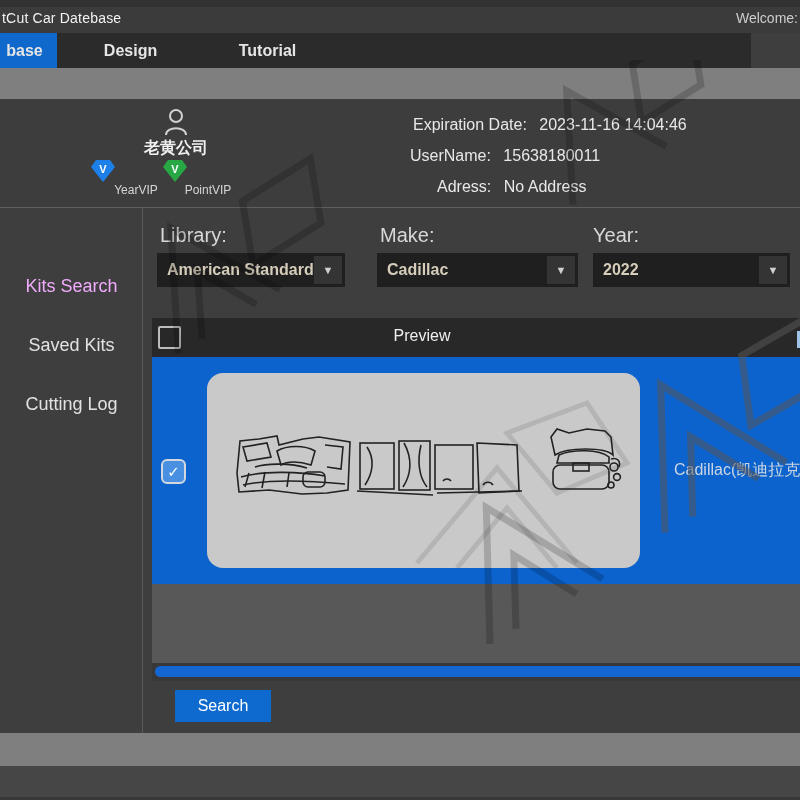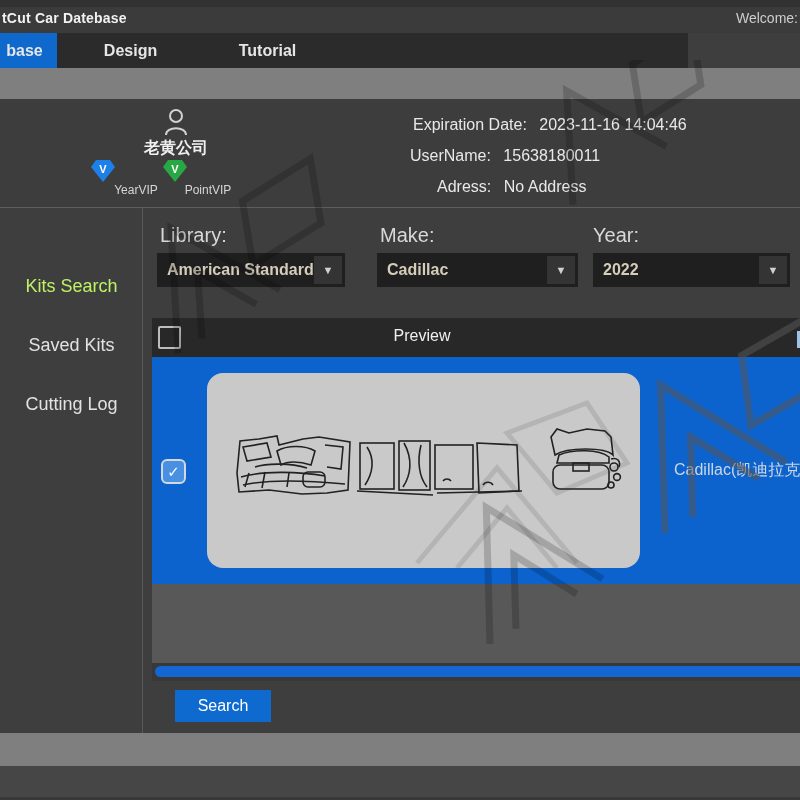--- a/index.html
+++ b/index.html
@@ -5,24 +5,24 @@
   html,body{margin:0;padding:0;background:#222;}
   #app{
     position:relative;width:800px;height:800px;overflow:hidden;
     background:#3e3e3e;
     font-family:"Liberation Sans","DejaVu Sans",sans-serif;
     -webkit-font-smoothing:antialiased;
   }
   
   .titlebar{position:absolute;left:0;top:0;width:800px;height:33px;background:#3b3b3b;}
   .titlebar::before{content:"";position:absolute;left:0;top:0;width:800px;height:7px;background:#323232;}
-  .title-text{position:absolute;left:2px;top:10px;font-size:14px;font-weight:bold;color:#f2f2f2;letter-spacing:.2px;white-space:nowrap;}
+  .title-text{position:absolute;left:2px;top:10px;font-size:14px;font-weight:normal;color:#f2f2f2;letter-spacing:.2px;white-space:nowrap;}
   .welcome-text{position:absolute;right:2px;top:10px;font-size:14px;color:#cdcdcd;white-space:nowrap;}
   
-  .tabbar{position:absolute;left:0;top:33px;width:688px;height:35px;background:#2b2b2b;}
+  .tabbar{position:absolute;left:0;top:33px;width:751px;height:35px;background:#2b2b2b;}
   .tab{position:absolute;top:0;height:35px;display:flex;align-items:center;justify-content:center;
        color:#e6e6e6;font-size:16px;font-weight:bold;cursor:default;}
   .tab-active{left:0;width:57px;background:#0f68cc;overflow:hidden;}
   .tab-active span{margin-left:-8px;white-space:nowrap;}
   .tab-design{left:88px;width:85px;}
   .tab-tutorial{left:225px;width:85px;}
   
   .band{position:absolute;left:0;top:68px;width:800px;height:31px;background:#7f7f7f;}
   
   .usersec{position:absolute;left:0;top:99px;width:800px;height:109px;background:#3d3d3d;border-bottom:1px solid #5e5e5e;box-sizing:border-box;}
@@ -37,21 +37,21 @@
   .inforow .lbl{color:#e8e8e8;}
   .inforow .val{margin-left:8px;color:#e8e8e8;margin-top:36px;}
   .val-exp{color:#5d6fd4;}
   .row-exp{left:413px;top:17px;}
   .row-usr{left:410px;top:48px;}
   .row-adr{left:437px;top:79px;}
   
   .content{position:absolute;left:0;top:208px;width:800px;height:525px;background:#3e3e3e;}
   .sidebar{position:absolute;left:0;top:0;width:143px;height:525px;border-right:1px solid #5a5a5a;box-sizing:border-box;}
   .side-item{position:absolute;left:0;width:143px;text-align:center;font-size:18px;color:#e2e2e2;cursor:default;white-space:nowrap;}
-  .side-kits{top:68px;color:#bef264;text-align:center;}
+  .side-kits{top:68px;color:#f0abfc;text-align:center;}
   .side-saved{top:127px;}
   .side-log{top:186px;}
   
   .flt-label{position:absolute;font-size:20px;color:#d8d8d8;white-space:nowrap;}
   .lbl-library{left:160px;top:16px;}
   .lbl-make{left:380px;top:16px;}
   .lbl-year{left:593px;top:16px;}
   .select{position:absolute;top:45px;height:34px;background:#1f1f1f;display:flex;align-items:center;cursor:default;}
   .sel-library{left:157px;width:188px;align-items:center;}
   .sel-make{left:377px;width:201px;}

